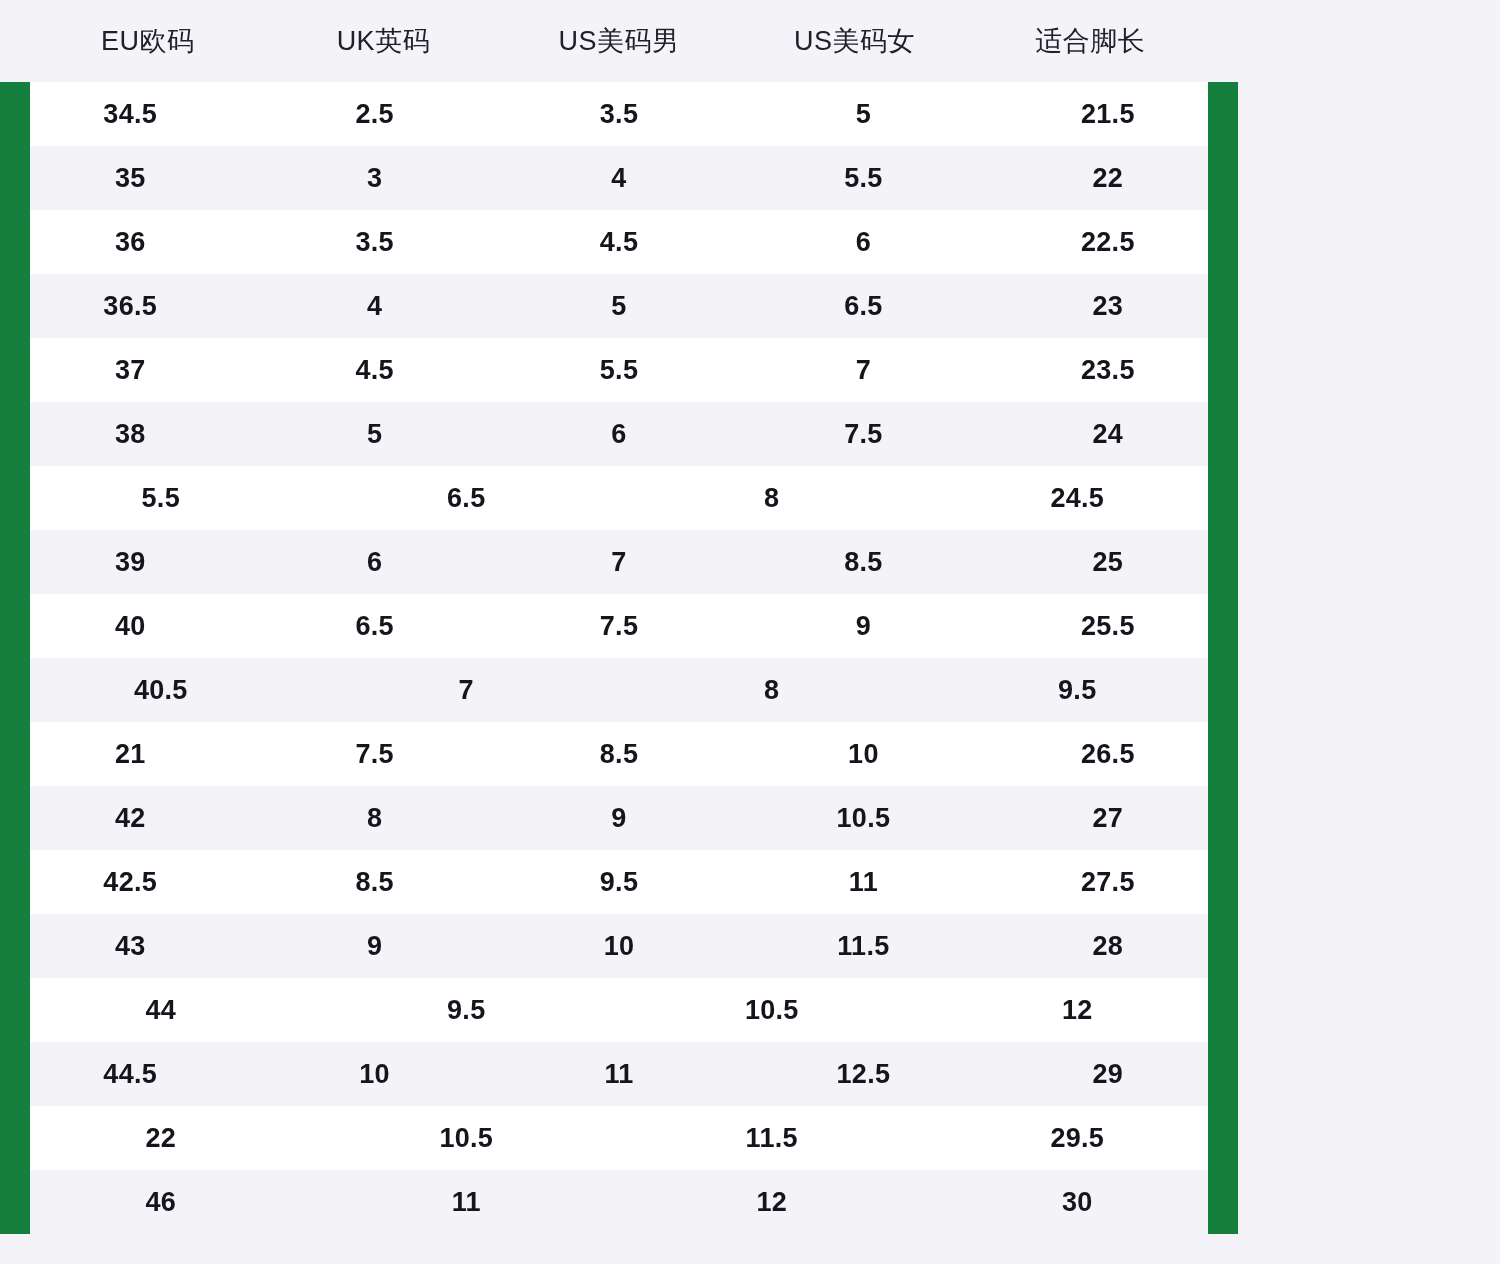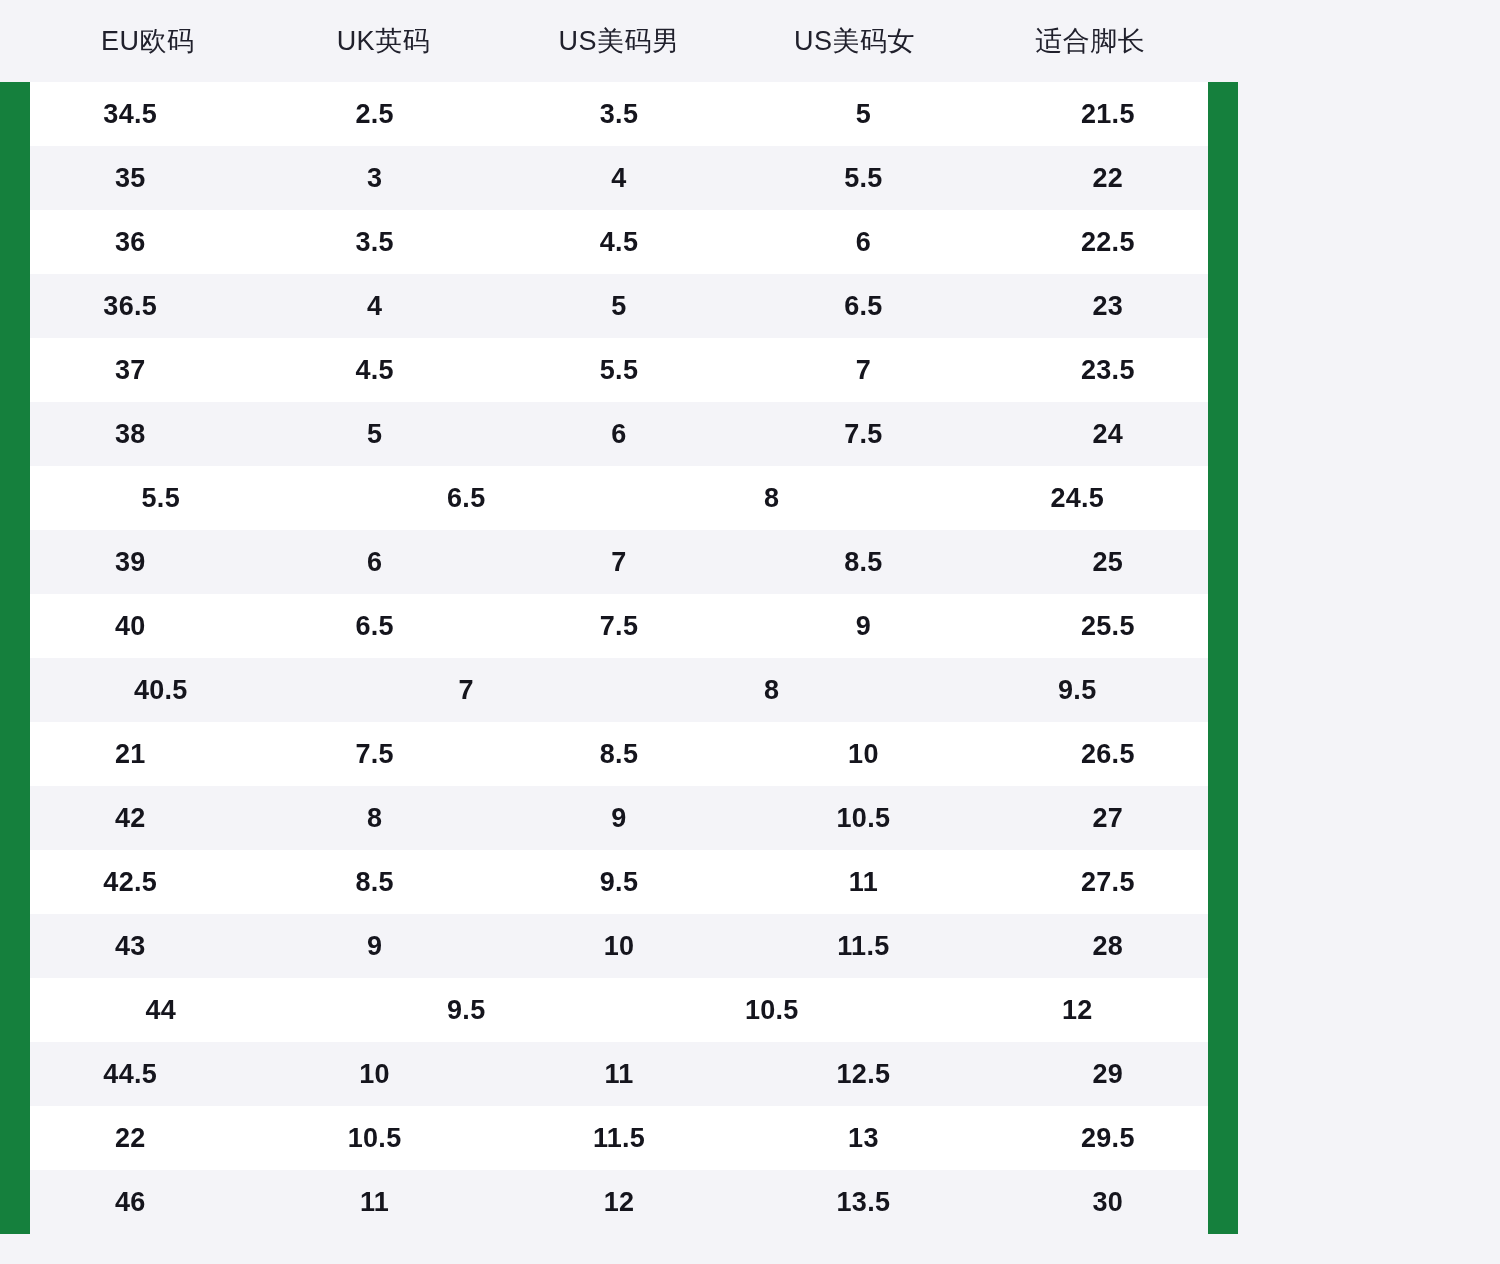--- a/index.html
+++ b/index.html
@@ -194,27 +194,25 @@
         <div class="cell">44.5</div>
         <div class="cell">10</div>
         <div class="cell">11</div>
         <div class="cell">12.5</div>
         <div class="cell">29</div>
       </div>
       <div class="chart-row odd">
         <div class="cell">22</div>
         <div class="cell">10.5</div>
         <div class="cell">11.5</div>
-        <div class="cell">13</div>
         <div class="cell">29.5</div>
       </div>
       <div class="chart-row even">
         <div class="cell">46</div>
         <div class="cell">11</div>
         <div class="cell">12</div>
-        <div class="cell">13.5</div>
         <div class="cell">30</div>
       </div>
     </div>
 
   <div class="chart-footer"></div>
 
 </div>
 
 </body></html>

